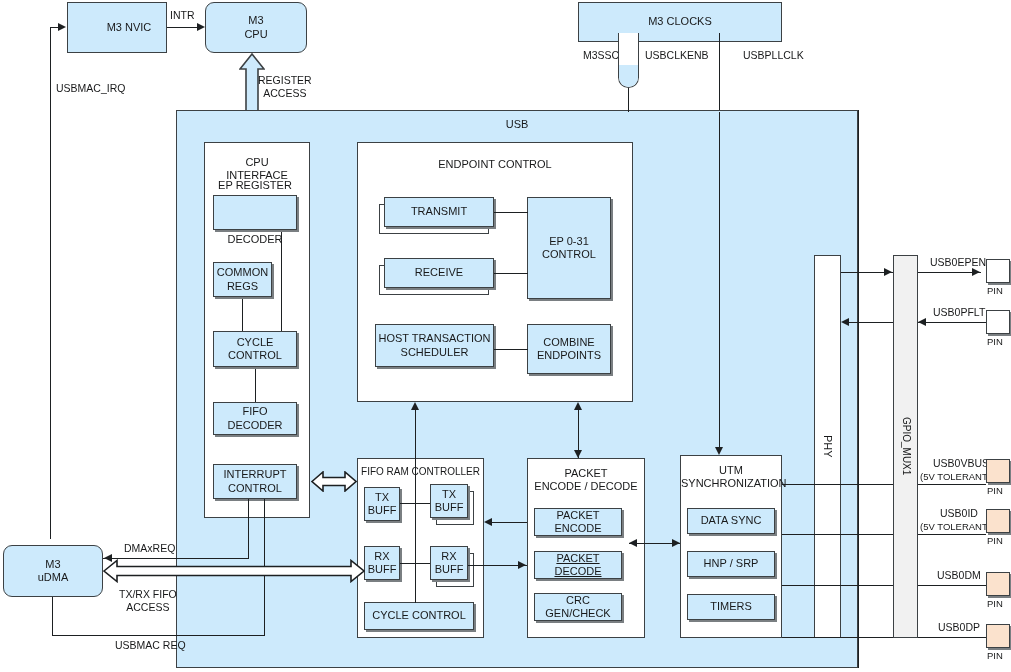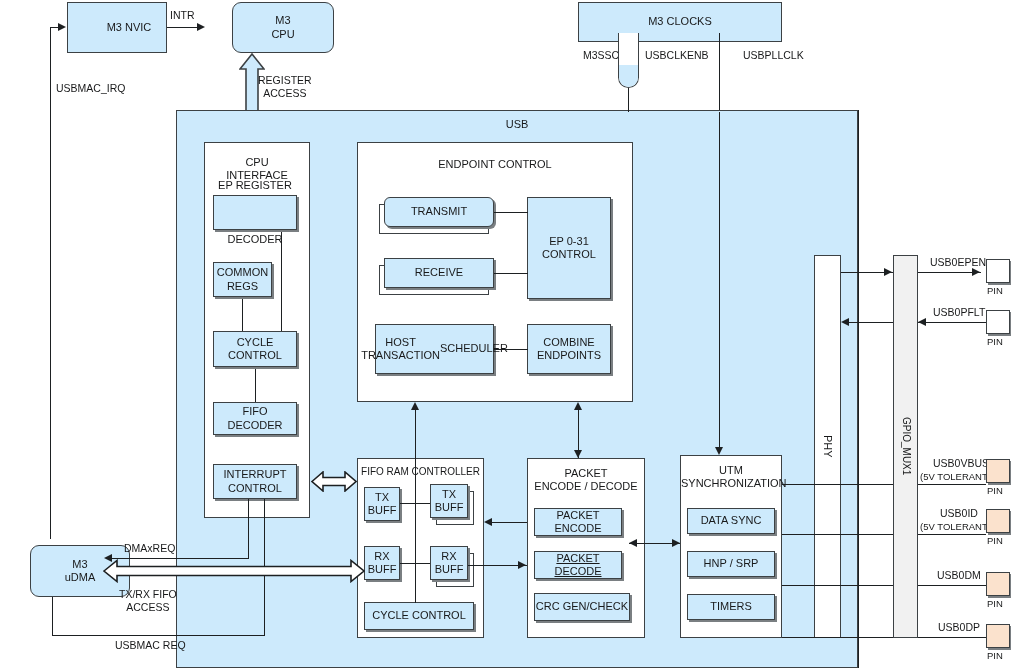--- a/index.html
+++ b/index.html
@@ -6,21 +6,21 @@
   body{width:1011px;height:672px;font-family:"Liberation Sans",sans-serif;}
   #stage{position:relative;width:1011px;height:672px;overflow:hidden;background:#fff;}
 
   .box{position:absolute;box-sizing:border-box;border:1.6px solid #3c4144;
        display:flex;align-items:center;justify-content:center;text-align:center;
        font-size:11px;color:#18191a;line-height:1.22;}
   .blue{background:#cdeafc;}
   .white{background:#ffffff;}
   .grey{background:#f1f1f1;}
   .peach{background:#fbe2cd;}
-  .rnd{border-radius:9px;margin-left:27px;}
+  .rnd{border-radius:9px;}
   .shadow{box-shadow:2px 2px 0 0 #7a7f82;}
 
   
   .cap{position:absolute;box-sizing:border-box;border:1.6px solid #3c4144;
        font-size:11px;color:#18191a;text-align:center;line-height:1.2;}
   .cap>.caplab{position:absolute;left:0;right:0;top:7px;}
 
   .lbl{position:absolute;font-size:10.5px;color:#18191a;line-height:1.25;
        text-align:center;white-space:nowrap;}
   .lbl.small{font-size:9.5px;}
@@ -144,38 +144,38 @@
 
   <svg class="blk" style="left:311px;top:471px;" width="46" height="21" viewBox="0 0 46 21">
     <polygon points="1,10.5 12,1 12,6.5 34,6.5 34,1 45,10.5 34,20 34,14.5 12,14.5 12,20" fill="#ffffff" stroke="#1d2022" stroke-width="1.6"></polygon>
   </svg>
 
   <div class="cap white" style="left:357px;top:142px;width:276px;height:260px;">
     <div class="caplab" style="top:15px;">ENDPOINT CONTROL</div>
   </div>
 
   <div class="box white" style="left:379px;top:204px;width:110px;height:30px;"></div>
-  <div class="box blue shadow" style="left:384px;top:197px;width:110px;height:30px;border-radius:6px;">
+  <div class="box blue shadow" style="left:384px;top:197px;width:110px;height:30px;">
     <span>TRANSMIT</span>
   </div>
 
   <div class="box white" style="left:379px;top:265px;width:110px;height:30px;"></div>
   <div class="box blue shadow" style="left:384px;top:258px;width:110px;height:30px;">
     <span>RECEIVE</span>
   </div>
 
   <div class="box blue shadow" style="left:527px;top:197px;width:84px;height:102px;flex-direction:column;">
     <span>EP 0-31</span>
     <span>CONTROL</span>
   </div>
 
   <div class="h" style="left:494px;top:212px;width:34px;"></div>
   <div class="h" style="left:494px;top:273px;width:34px;"></div>
 
-  <div class="box blue shadow" style="left:375px;top:324px;width:119px;height:50px;flex-direction:row;">
+  <div class="box blue shadow" style="left:375px;top:324px;width:119px;height:43px;flex-direction:column;">
     <span>HOST TRANSACTION</span>
     <span>SCHEDULER</span>
   </div>
 
   <div class="box blue shadow" style="left:527px;top:324px;width:84px;height:50px;flex-direction:column;">
     <span>COMBINE</span>
     <span>ENDPOINTS</span>
   </div>
   <div class="h" style="left:494px;top:349px;width:34px;"></div>
 
@@ -221,21 +221,21 @@
       <div>PACKET</div>
       <div>ENCODE / DECODE</div>
     </div>
   </div>
   <div class="box blue shadow" style="left:534px;top:508px;width:88px;height:28px;">
     <span>PACKET ENCODE</span>
   </div>
   <div class="box blue shadow" style="left:534px;top:551px;width:88px;height:28px;text-decoration:underline;">
     <span>PACKET DECODE</span>
   </div>
-  <div class="box blue shadow" style="left:534px;top:593px;width:96px;height:28px;">
+  <div class="box blue shadow" style="left:534px;top:593px;width:88px;height:28px;">
     <span>CRC GEN/CHECK</span>
   </div>
 
   <div class="h" style="left:492px;top:522px;width:35px;"></div>
   <div class="ar ar-l" style="left:484px;top:517.5px;"></div>
   <div class="h" style="left:468px;top:565px;width:59px;"></div>
   <div class="ar ar-r" style="left:518px;top:560.5px;"></div>
 
   <div class="h" style="left:629px;top:543px;width:51px;"></div>
   <div class="ar ar-r" style="left:672px;top:538.5px;"></div>

